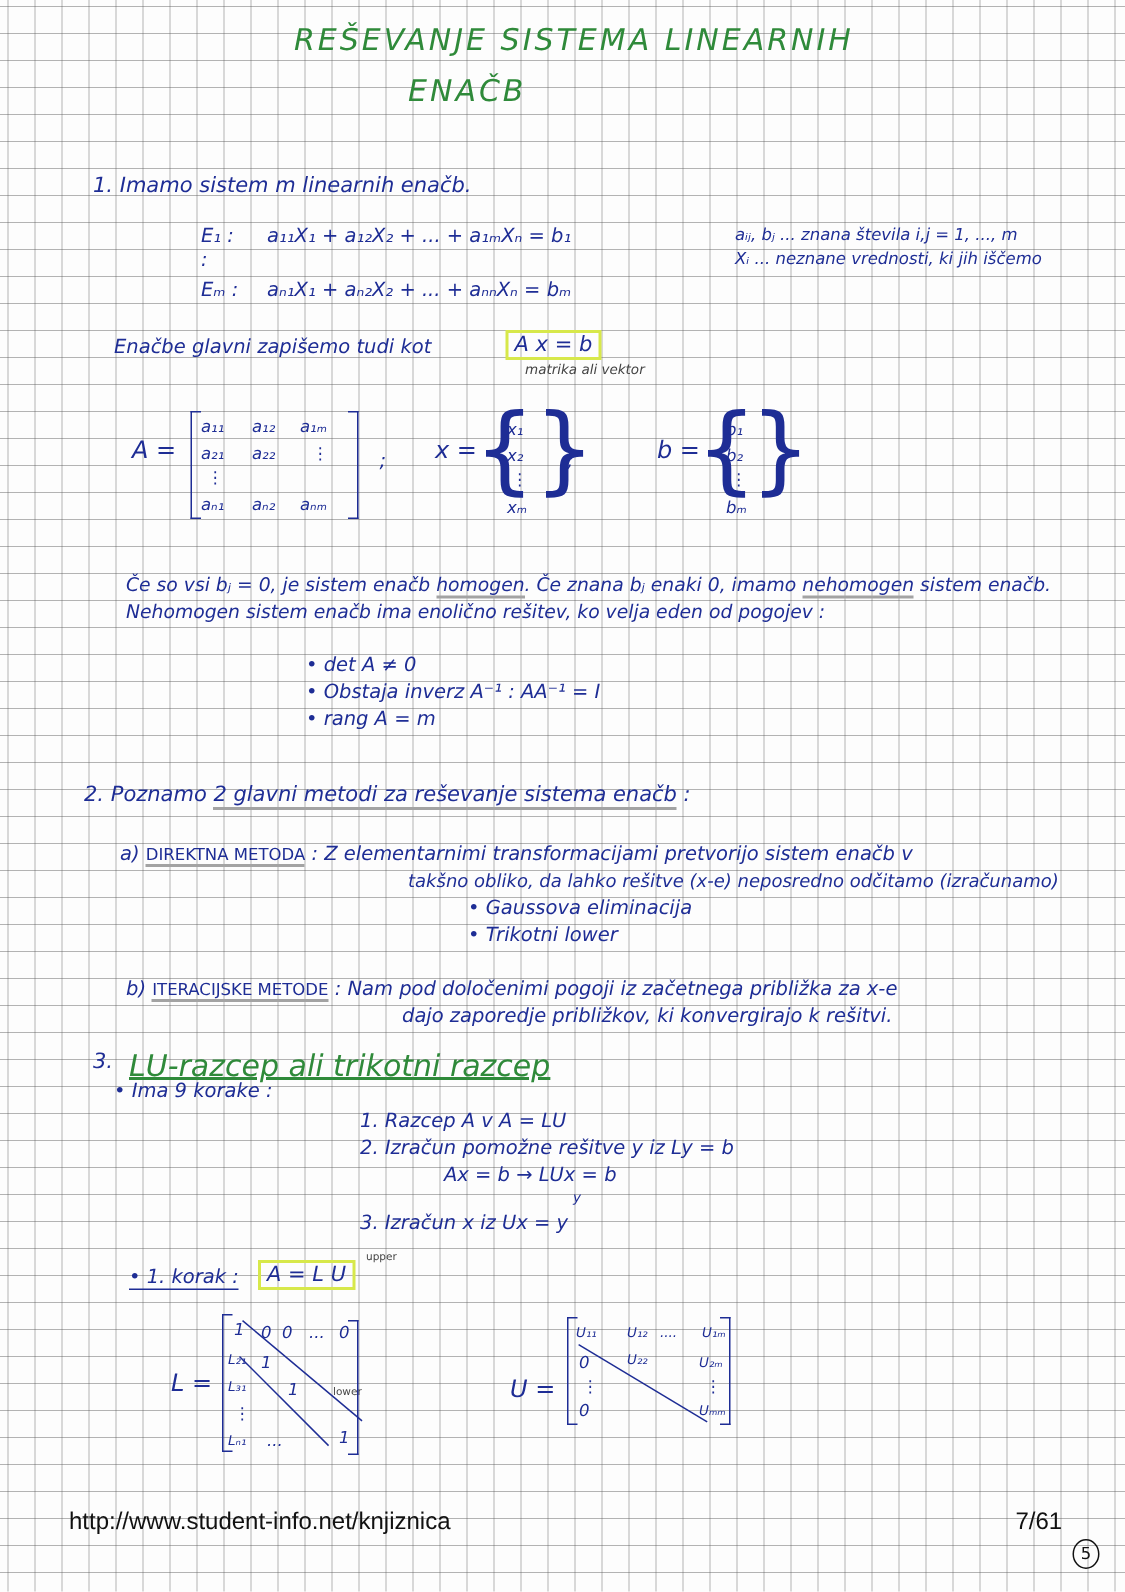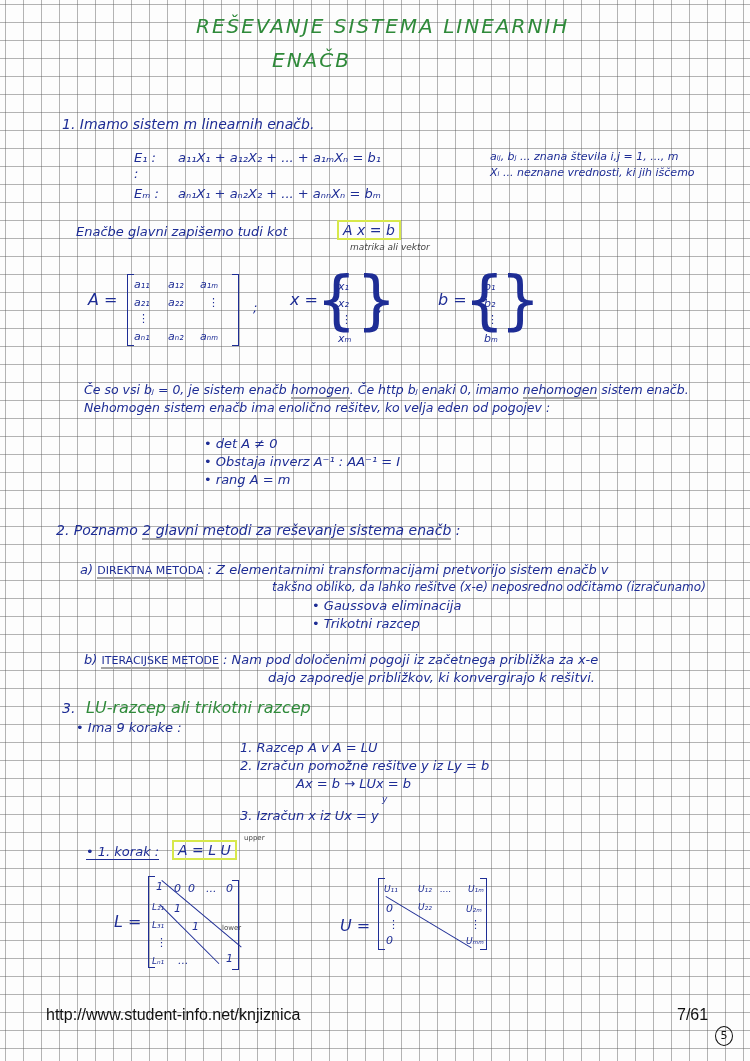--- a/index.html
+++ b/index.html
@@ -76,21 +76,21 @@
 <div class="abs hand" style="left:438px;top:290px;font-size:16px;">b =</div>
 <div class="curly" style="left:464px;top:268px;">{</div>
 <div class="curly" style="left:500px;top:268px;">}</div>
 <div class="mat-cell" style="left:484px;top:280px;">b₁</div>
 <div class="mat-cell" style="left:484px;top:297px;">b₂</div>
 <div class="mat-cell" style="left:487px;top:313px;">⋮</div>
 <div class="mat-cell" style="left:484px;top:332px;">bₘ</div>
 
 <div class="abs hand" style="left:84px;top:382px;font-size:12.5px;">
   <span>Če so vsi bⱼ = 0, je sistem enačb</span>
-  <span class="ul-green">homogen</span><span>. Če http bⱼ enaki 0, imamo</span>
+  <span class="ul-green">homogen</span><span>. Če znana bⱼ enaki 0, imamo</span>
   <span class="ul-green">nehomogen</span>
   <span>sistem enačb.</span>
 </div>
 <div class="abs hand" style="left:84px;top:400px;font-size:12.5px;">Nehomogen sistem enačb ima enolično rešitev, ko velja eden od pogojev :</div>
 
 <div class="abs hand" style="left:204px;top:436px;">• <span>det A ≠ 0</span></div>
 <div class="abs hand" style="left:204px;top:454px;">• <span>Obstaja inverz A⁻¹ : AA⁻¹ = I</span></div>
 <div class="abs hand" style="left:204px;top:472px;">• <span>rang A = m</span></div>
 
 <div class="abs hand" style="left:56px;top:522px;font-size:14px;">
@@ -99,31 +99,31 @@
   <span>:</span>
 </div>
 
 <div class="abs hand" style="left:80px;top:562px;">
   <span>a)</span>
   <span class="ul-green" style="font-style:normal;font-size:11px;">DIREKTNA METODA</span>
   <span>: Z elementarnimi transformacijami pretvorijo sistem enačb v</span>
 </div>
 <div class="abs hand" style="left:272px;top:580px;font-size:12px;">takšno obliko, da lahko rešitve (x-e) neposredno odčitamo (izračunamo)</div>
 <div class="abs hand" style="left:312px;top:598px;">• <span>Gaussova eliminacija</span></div>
-<div class="abs hand" style="left:312px;top:616px;">• <span>Trikotni razcep</span></div>
+<div class="abs hand" style="left:312px;top:616px;">• <span>Trikotni lower</span></div>
 
 <div class="abs hand" style="left:84px;top:652px;">
   <span>b)</span>
   <span class="ul-green" style="font-style:normal;font-size:11px;">ITERACIJSKE METODE</span>
   <span>: Nam pod določenimi pogoji iz začetnega približka za x-e</span>
 </div>
 <div class="abs hand" style="left:268px;top:670px;">dajo zaporedje približkov, ki konvergirajo k rešitvi.</div>
 
 <div class="abs hand" style="left:62px;top:700px;font-size:14px;">3.</div>
-<div class="abs hand green" style="left:86px;top:698px;font-size:16px;">LU-razcep ali trikotni razcep</div>
+<div class="abs hand green" style="left:86px;top:698px;font-size:20px;text-decoration:underline;">LU-razcep ali trikotni razcep</div>
 <div class="abs hand" style="left:76px;top:720px;">• Ima 9 korake :</div>
 <div class="abs hand" style="left:240px;top:740px;">1. Razcep A v A = LU</div>
 <div class="abs hand" style="left:240px;top:758px;">2. Izračun pomožne rešitve y iz Ly = b</div>
 <div class="abs hand" style="left:296px;top:776px;">Ax = b → LUx = b</div>
 <div class="abs hand small" style="left:382px;top:794px;color:#1e2d95;">y</div>
 <div class="abs hand" style="left:240px;top:808px;">3. Izračun x iz Ux = y</div>
 
 <div class="abs hand" style="left:86px;top:844px;"><span class="ul-blue">• 1. korak :</span></div>
 <div class="abs hand hl" style="left:172px;top:840px;font-size:14px;">A = L U</div>
 <div class="abs small" style="left:244px;top:834px;font-size:7px;">upper</div>

